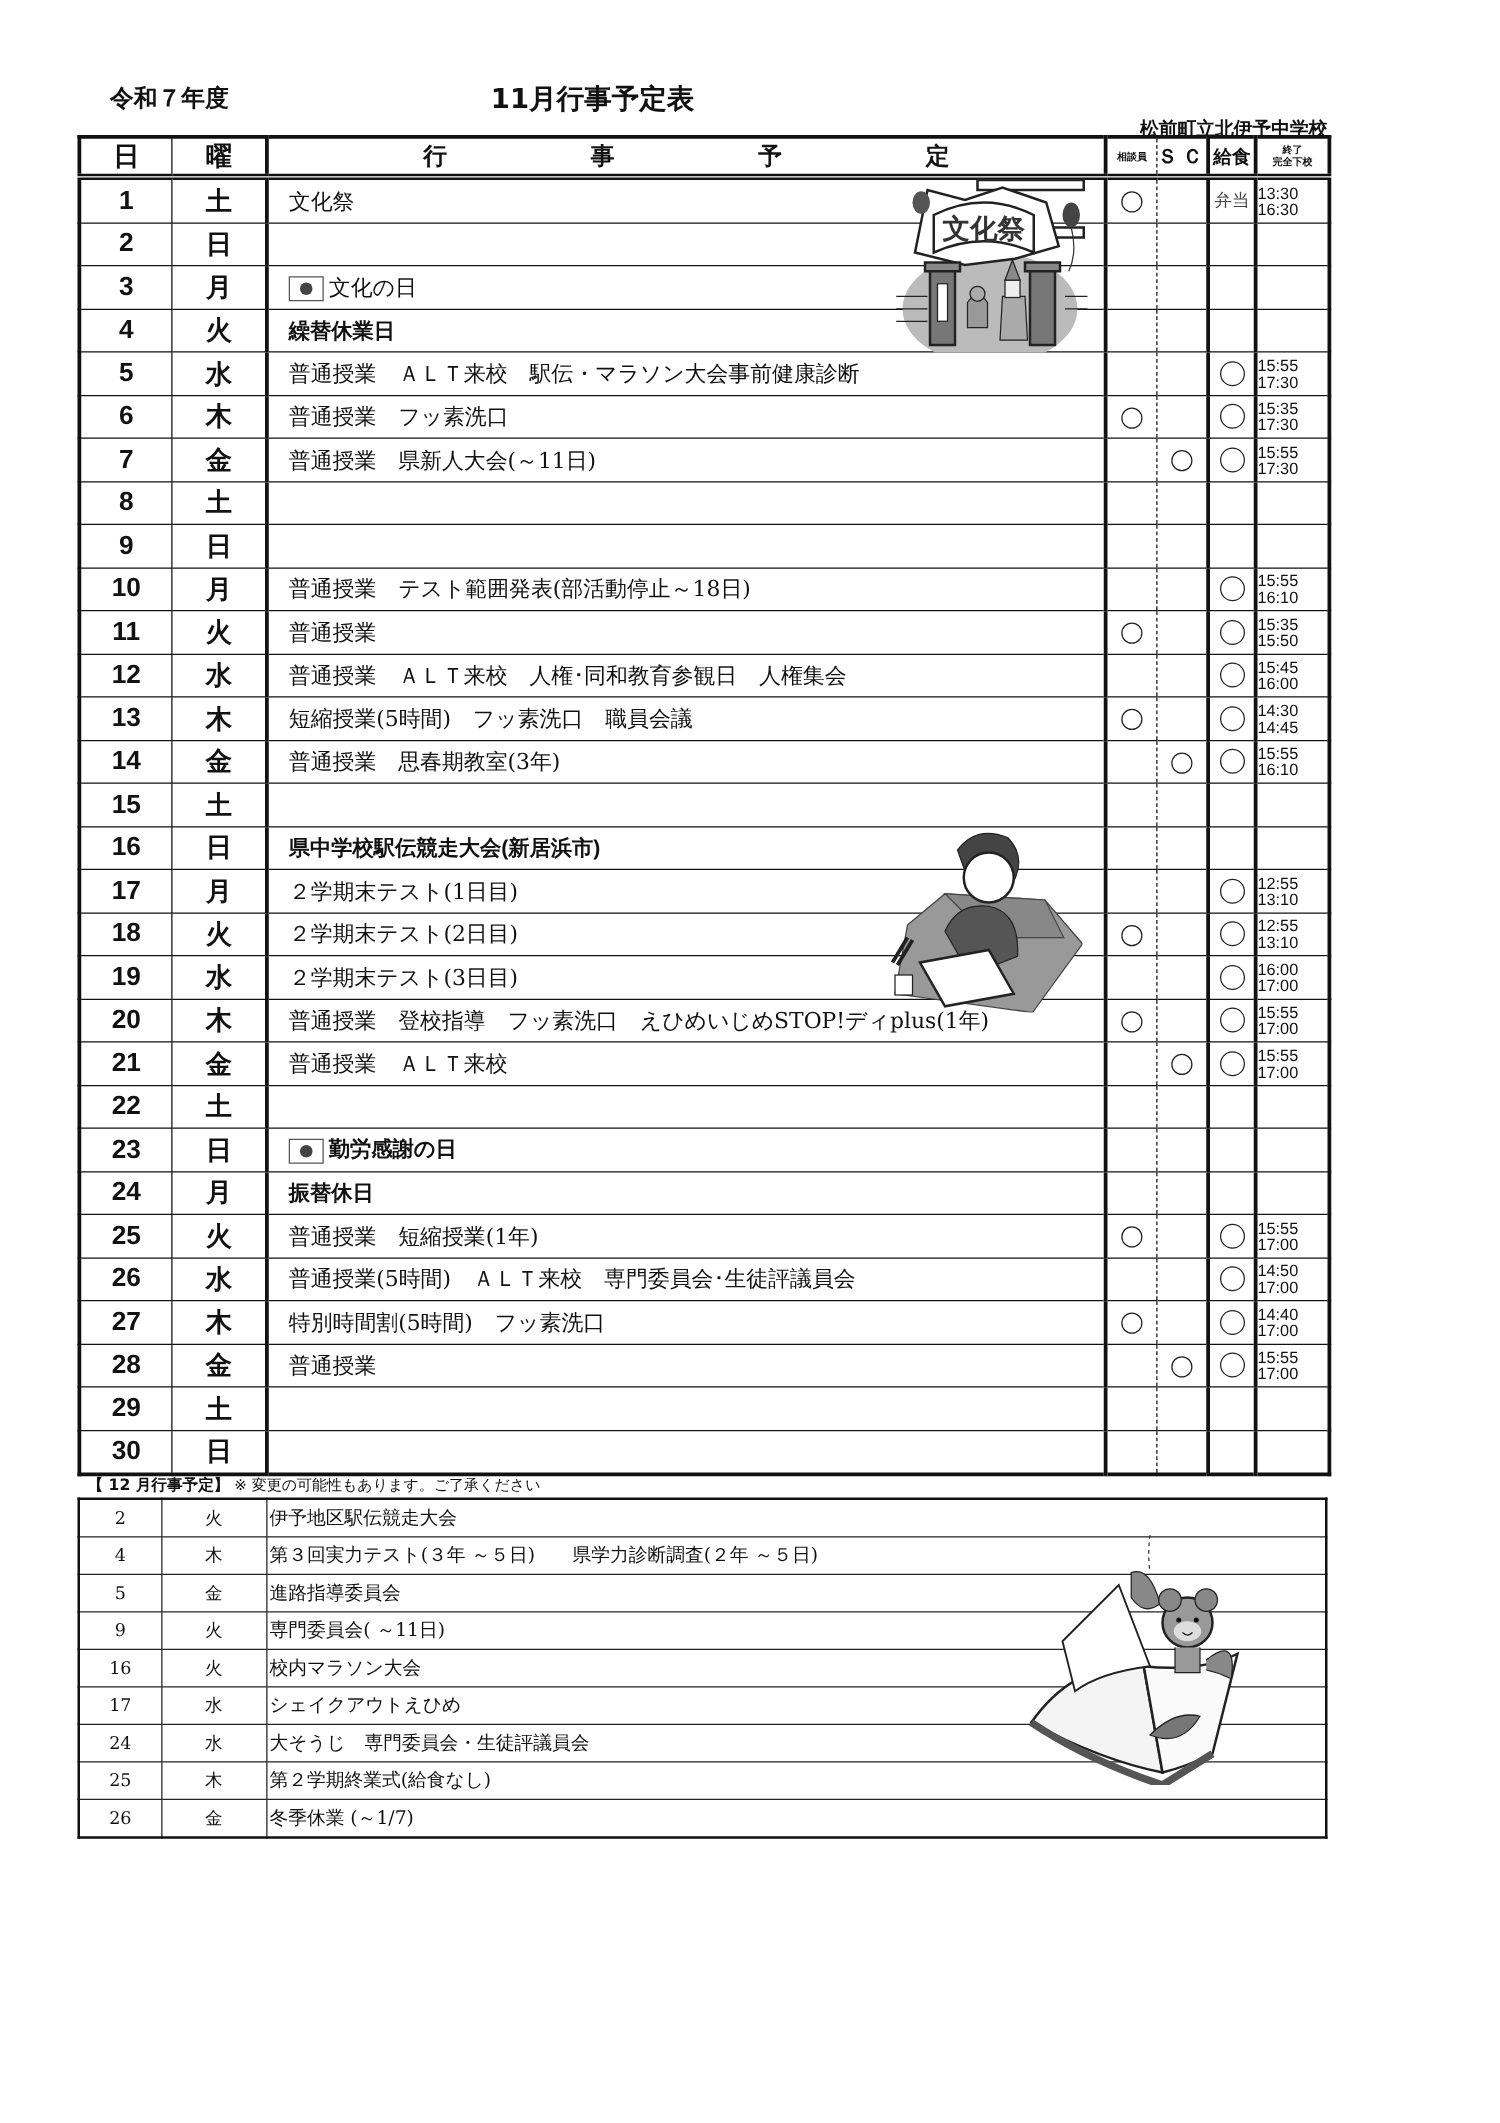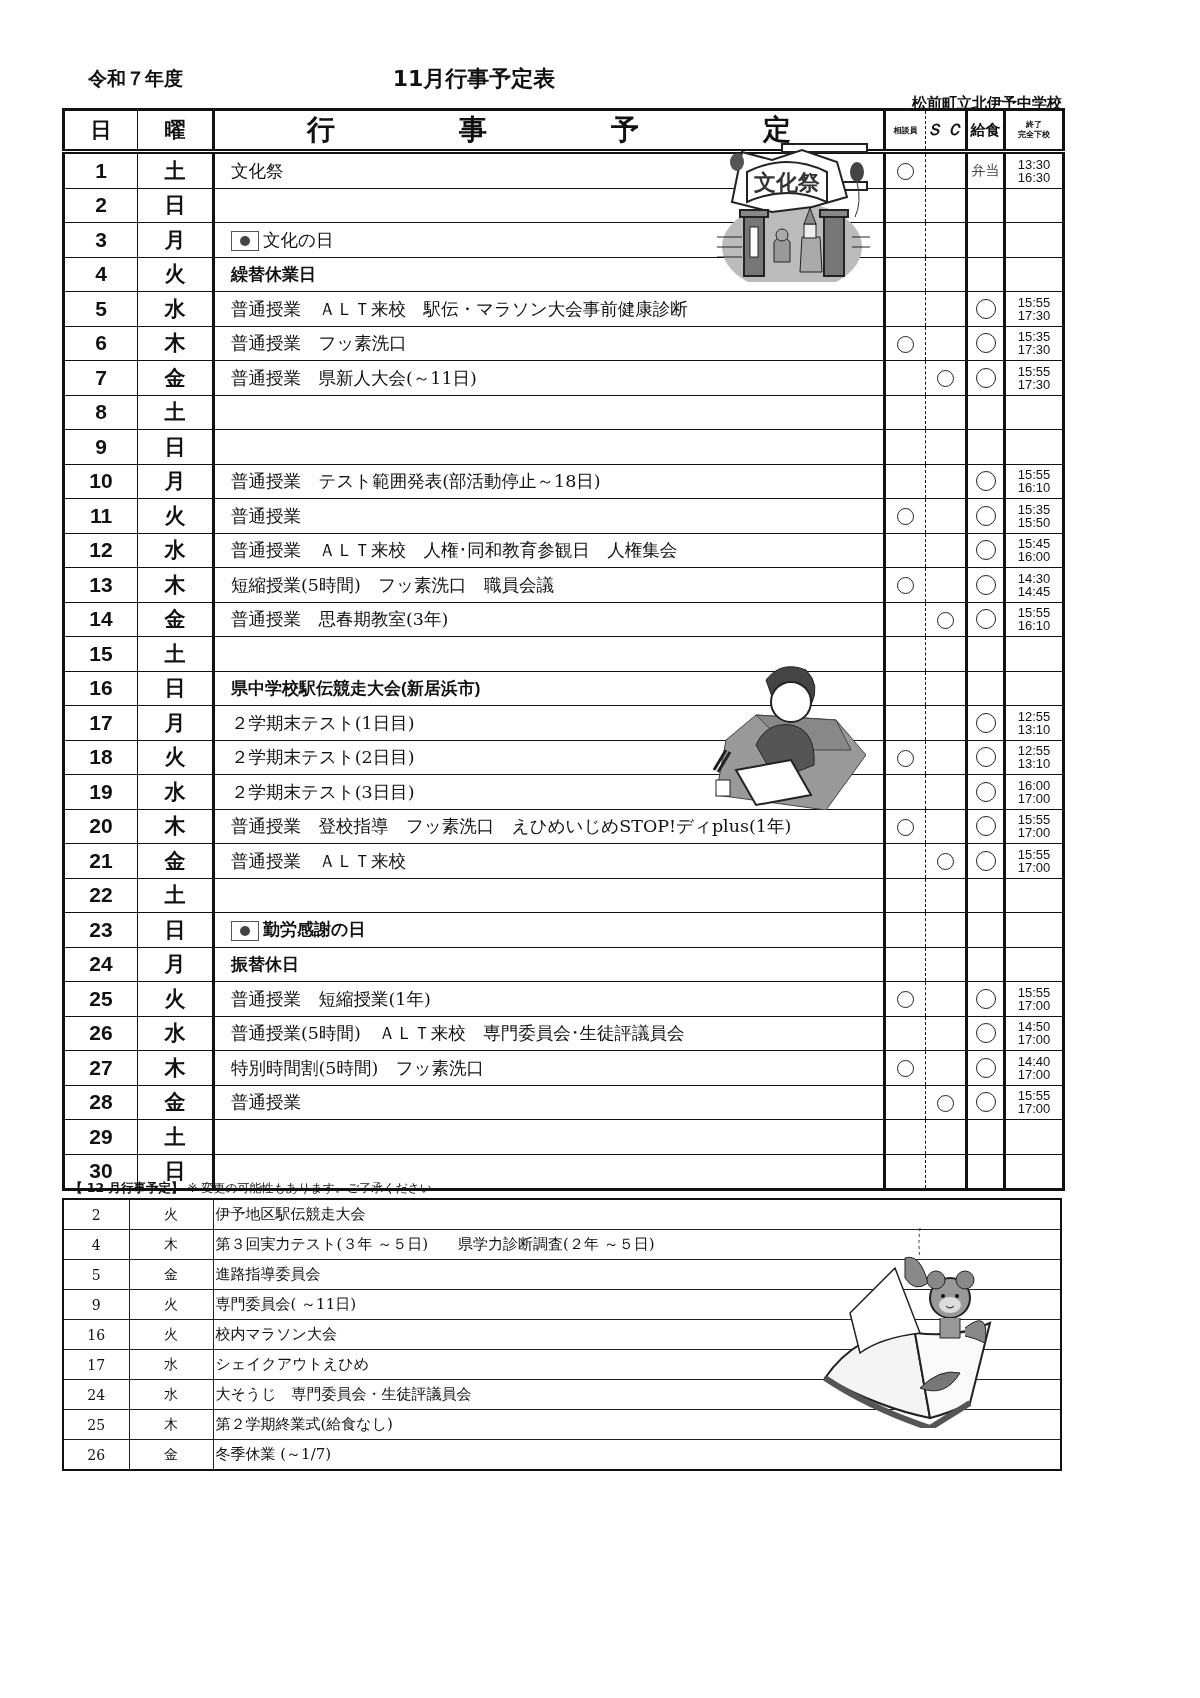--- a/index.html
+++ b/index.html
@@ -14,25 +14,25 @@
   #nov { left:62px; top:108px; width:1000px; border:3px solid #111; }
   #nov td, #nov th { border:1.5px solid #111; padding:0; height:33.5px; vertical-align:middle; overflow:hidden; white-space:nowrap; }
   #nov th { height:28px; font-weight:bold; font-family:"DejaVu Sans", sans-serif; border-bottom:5px double #111; }
   #nov td.day { text-align:center; font-size:21px; font-weight:bold; font-family:"Liberation Sans", sans-serif; border-right:1.5px solid #111; }
   #nov td.dow { text-align:center; font-size:21px; font-weight:bold; border-right:3px solid #111; }
   #nov td.event { font-family:"DejaVu Serif", serif; font-size:17.5px; padding-left:16px; border-right:3px solid #111; }
   #nov td.event.bold { font-weight:bold; font-family:Liberation Sans, sans-serif; font-size:17px; }
   #nov td.cons { border-right:1.5px dashed #111; text-align:center; }
   #nov td.sc { border-left:1.5px dashed #111; border-right:3px solid #111; text-align:center; }
   #nov td.lunch { text-align:center; border-right:3px solid #111; font-family:"DejaVu Serif", serif; font-size:14px; color:#444;margin-left:47px; }
-  #nov td.time { text-align:center; font-family:"Liberation Sans", sans-serif; font-size:13px; line-height:13px; }
+  #nov td.time { font-family:"Liberation Sans", sans-serif; font-size:13px; line-height:13px; }
   #nov th.h-day, #nov th.h-dow { font-size:21px; }
-  #nov th.h-event { font-size:28px; letter-spacing:48px; border-left:3px solid #111; border-right:3px solid #111; padding-left:48px;}
+  #nov th.h-event { font-size:19px; letter-spacing:48px; border-left:3px solid #111; border-right:3px solid #111; padding-left:48px;}
   #nov th.h-cons { font-size:8px; border-right:1.5px dashed #111; }
-  #nov th.h-sc { font-size:16px; letter-spacing:4px; border-left:1.5px dashed #111; border-right:3px solid #111;font-style:italic; }
+  #nov th.h-sc { font-size:16px; letter-spacing:4px; border-left:1.5px dashed #111; border-right:3px solid #111; }
   #nov th.h-lunch { font-size:15px; border-right:3px solid #111; }
   #nov th.h-time { font-size:8px; line-height:10px;text-align:center; }
   .circ { display:inline-block; width:17px; height:17px; border:1.3px solid #222; border-radius:50%; box-sizing:border-box; vertical-align:middle; }
   .circ.big { width:20px; height:20px; }
   .holiday-mark { display:inline-block; width:28px; height:20px; border:1.5px solid #555; box-sizing:border-box; vertical-align:middle; position:relative; margin-right:4px; }
   .holiday-mark::after { content:""; position:absolute; left:8px; top:4px; width:10px; height:10px; border-radius:50%; background:#444; }
 
   .dec-heading { left:70px; top:1180px; font-size:12px; }
   .dec-heading b { font-size:12.5px; }
   #dec { left:62px; top:1198px; width:998px; border:2px solid #111; }

